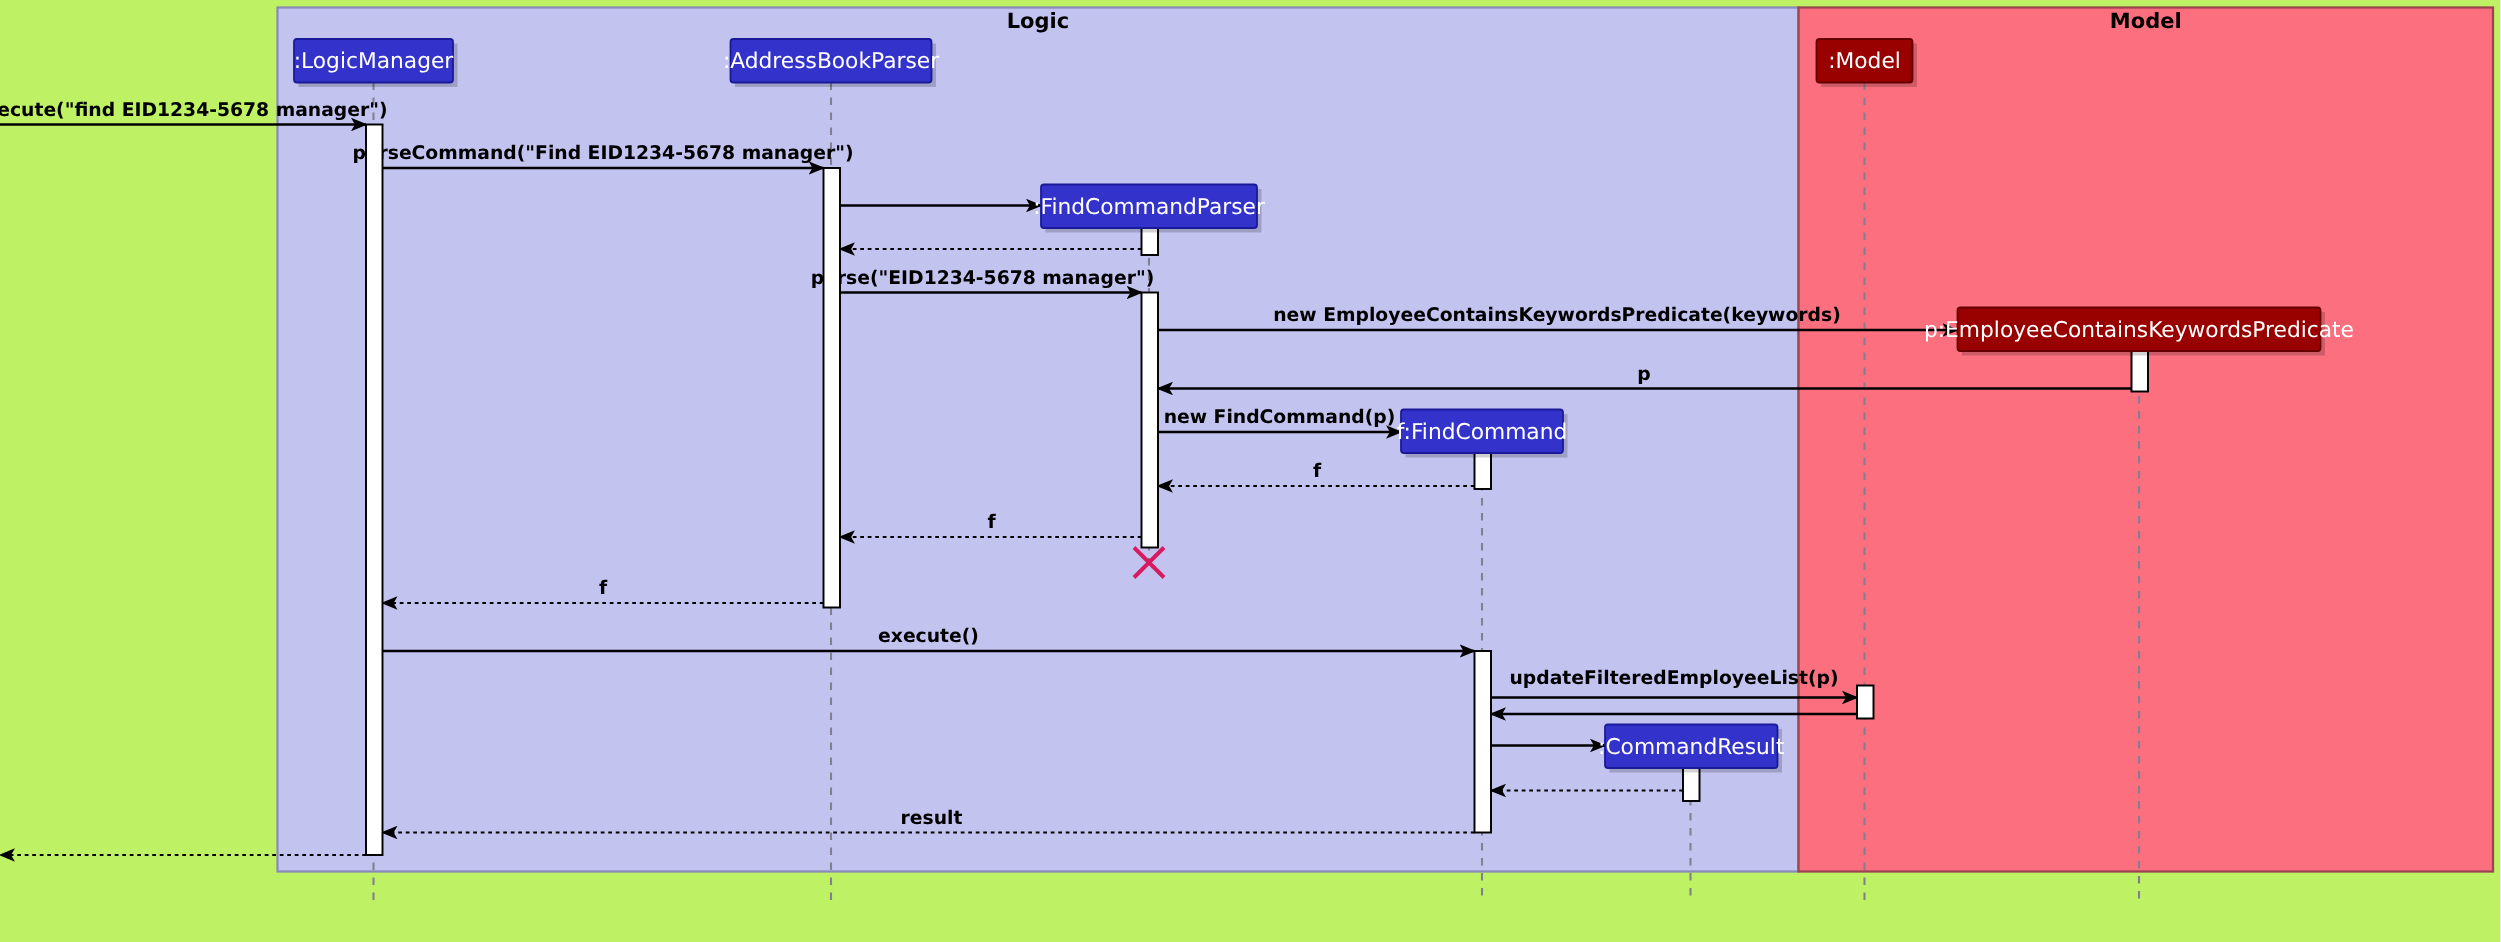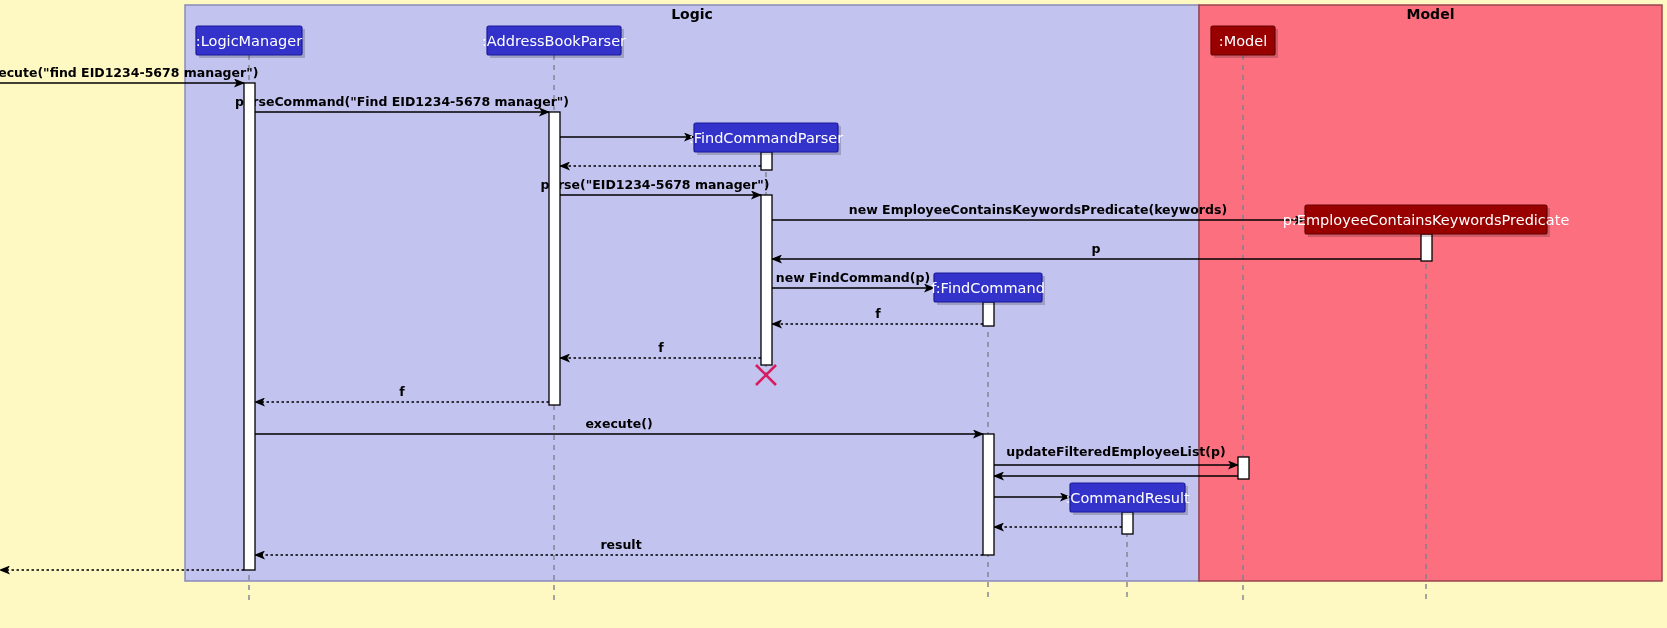--- a/index.html
+++ b/index.html
@@ -4,21 +4,21 @@
 <style>
   html, body {
     margin: 0;
     padding: 0;
     background: #ffffff;
   }
   #diagram-root {
     position: relative;
     width: 1667px;
     height: 628px;
-    background: #fef9c3;
+    background: #bef264;
     font-family: "DejaVu Sans", "Liberation Sans", sans-serif;
     overflow: hidden;
   }
   svg.canvas {
     position: absolute;
     left: 0; top: 0;
     width: 1667px;
     height: 628px;
   }
   .frame-title {

